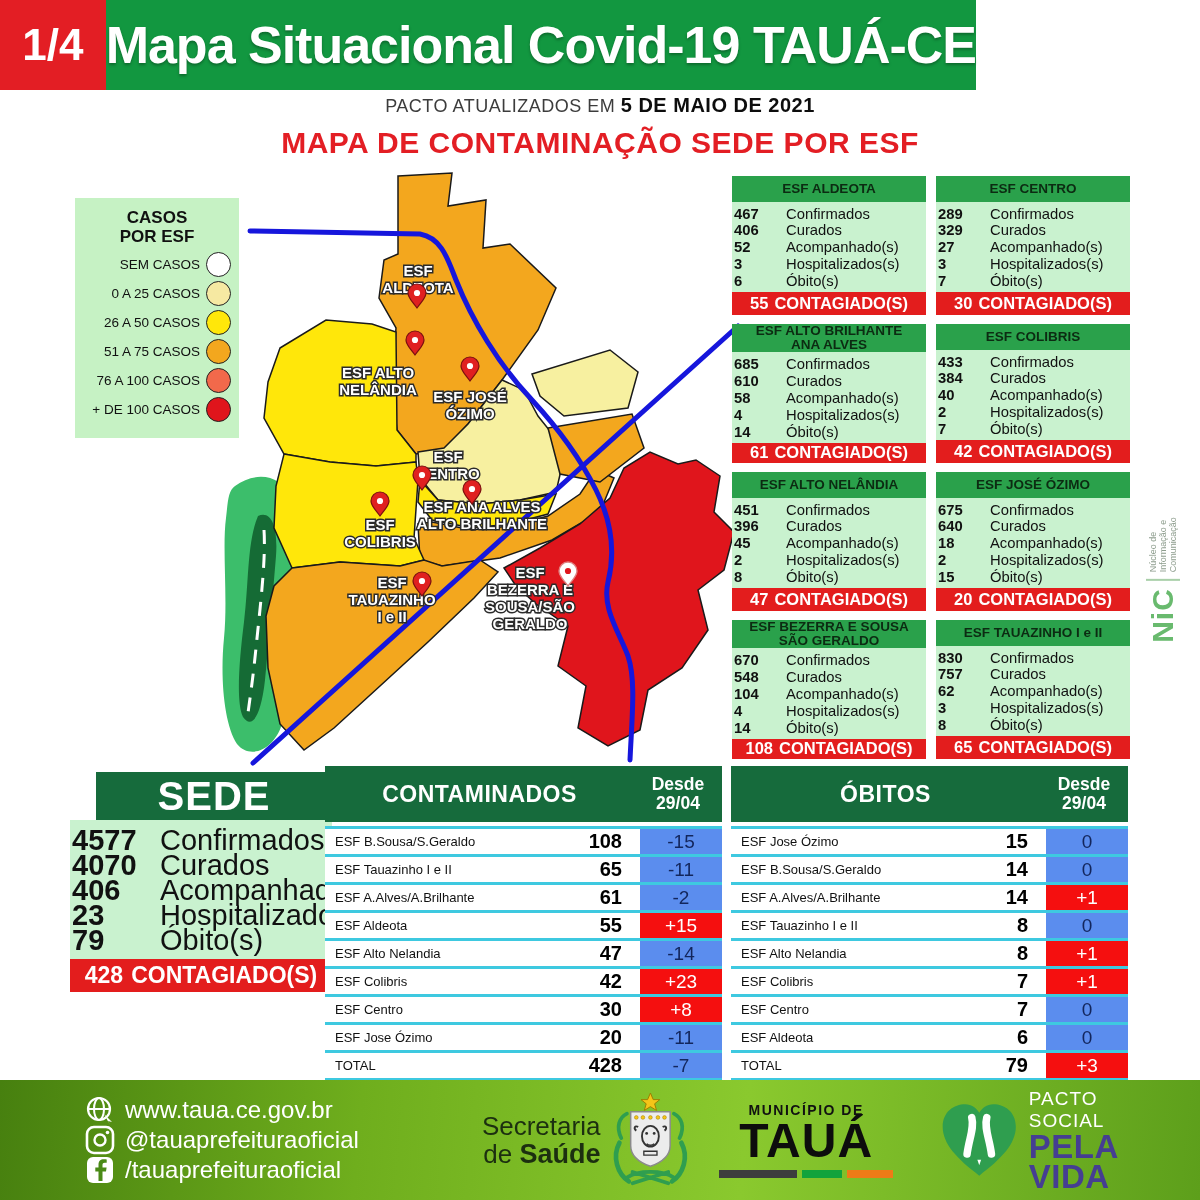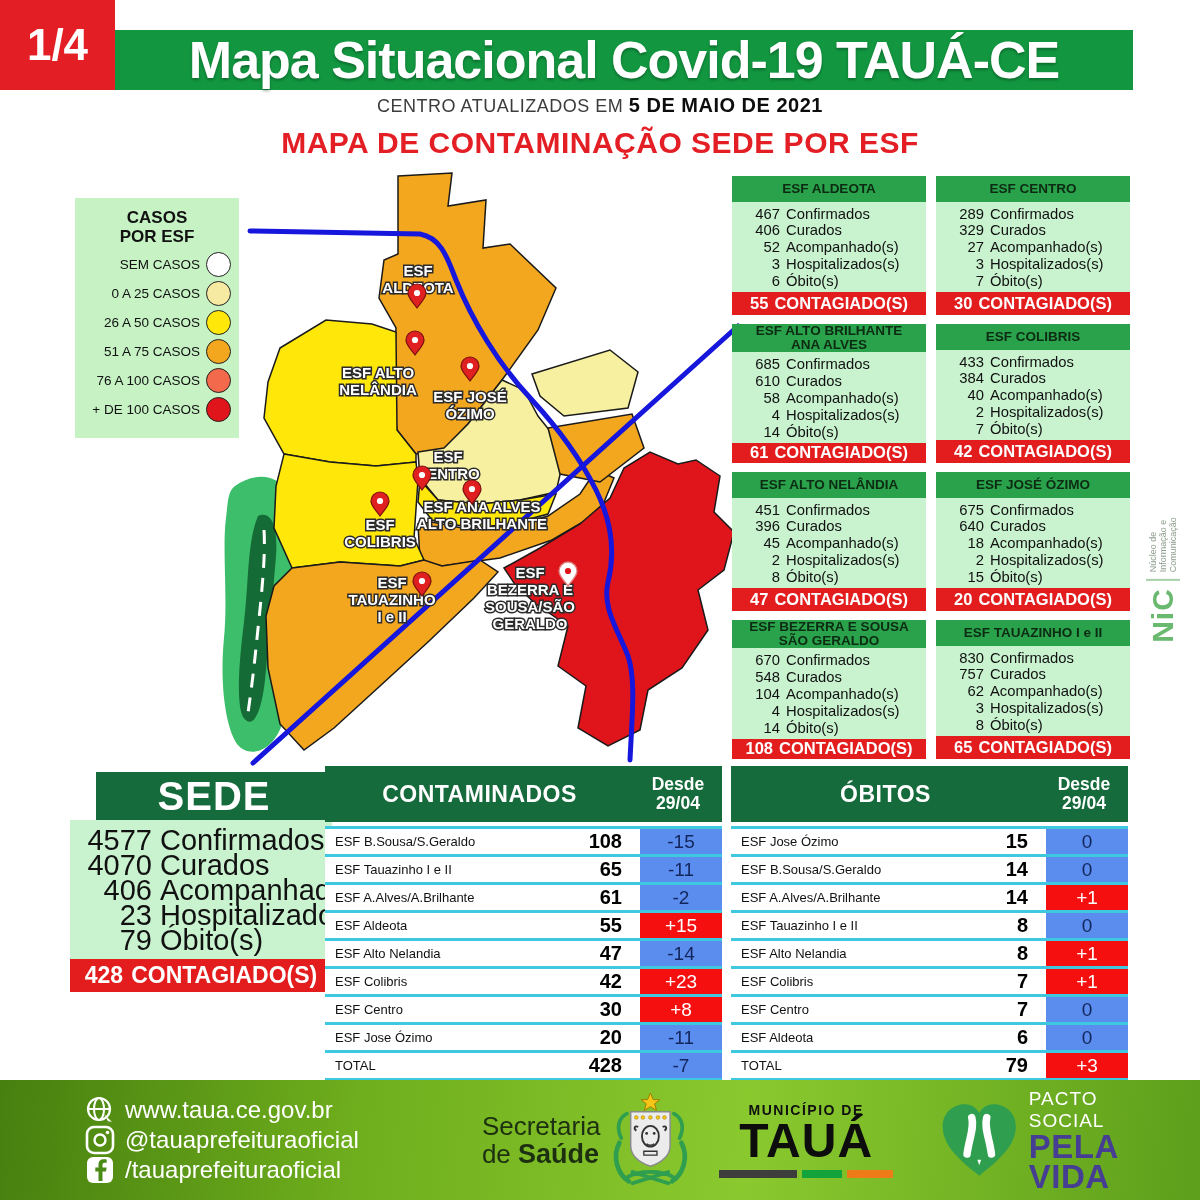--- a/index.html
+++ b/index.html
@@ -1,20 +1,20 @@
 <!DOCTYPE html>
 <html><head>
 <meta charset="utf-8">
 <style>
   html,body{margin:0;padding:0;}
   body{width:1200px;height:1200px;font-family:"Liberation Sans",sans-serif;background:#fff;}
   #page{position:relative;width:1200px;height:1200px;overflow:hidden;background:#fff;}
 
   
-  .topbar{position:absolute;left:0;top:0;width:1133px;height:90px;display:flex;align-items:flex-end;}
+  .topbar{position:absolute;left:0;top:0;width:976px;height:90px;display:flex;}
   .pagebox{width:115px;height:90px;background:#E31E24;color:#fff;display:flex;align-items:center;justify-content:center;
            font-size:44px;font-weight:bold;}
   .titlebar{flex:1;background:#129740;display:flex;align-items:center;justify-content:center;}
   .titlebar .t{color:#fff;font-size:52px;font-weight:bold;letter-spacing:-1px;text-shadow:0 2px 3px rgba(0,0,0,.3);white-space:nowrap;}
 
   .updated{position:absolute;left:0;top:94px;width:1200px;text-align:center;font-size:18px;color:#3c3c3c;letter-spacing:.5px;}
   .updated b{color:#0d0d0d;font-size:20px;}
   .maptitle{position:absolute;left:0;top:126px;width:1200px;text-align:center;color:#E31E24;font-size:30px;font-weight:bold;letter-spacing:.5px;}
 
   
@@ -38,21 +38,21 @@
 
   
   .panels{position:absolute;left:732px;top:176px;width:398px;display:grid;
           grid-template-columns:1fr 1fr;grid-template-rows:repeat(4,139px);gap:9px 10px;}
   .panel{display:flex;flex-direction:column;overflow:hidden;}
   .p-head{height:29px;background:#2AA14B;display:flex;flex-direction:column;align-items:center;justify-content:center;
           color:#0c2b12;font-weight:bold;font-size:13.5px;line-height:14px;text-align:center;}
   .p-head span:empty{display:none;}
   .p-body{flex:1;background:#C9F2CF;padding:4px 6px 2px 2px;}
   .stat{display:flex;align-items:baseline;line-height:16.9px;font-size:14.8px;color:#111;}
-  .stat .num{width:46px;text-align:right;font-weight:normal;margin-right:6px;flex:0 0 auto;}
+  .stat .num{width:46px;font-weight:bold;margin-right:6px;flex:0 0 auto;}
   .p-foot{height:26px;background:#E31D1D;color:#fff;display:flex;align-items:center;justify-content:center;
           font-weight:bold;font-size:16.5px;gap:6px;}
 
   
   .sede{position:absolute;left:70px;top:772px;width:262px;display:flex;flex-direction:column;}
   .sede .s-head{height:48px;background:#166B3C;color:#fff;font-size:40px;font-weight:bold;
                 display:flex;align-items:center;justify-content:center;letter-spacing:1px;margin-left:26px;}
   .sede .s-body{background:#C9F2CF;padding:8px 6px 6px 2px;}
   .sede .stat{font-size:29px;line-height:25px;}
   .sede .stat .num{width:80px;margin-right:8px;}
@@ -72,21 +72,21 @@
   .tdelta{width:82px;align-self:stretch;display:flex;align-items:center;justify-content:center;font-size:19px;}
   .tdelta[data-type="neg"]{background:#5B8DEE;color:#13265c;}
   .tdelta[data-type="pos"]{background:#F50F0F;color:#fff;}
 
   
   .footer{position:absolute;left:0;top:1080px;width:1200px;height:120px;
           background:linear-gradient(95deg,#47800f 0%,#6fae1d 30%,#8ac92e 62%,#5d9f1b 100%);
           display:flex;align-items:center;box-sizing:border-box;padding:0 30px 0 85px;}
   .flinks{display:flex;flex-direction:column;gap:0;width:300px;}
   .flink{display:flex;align-items:center;gap:10px;color:#fff;font-size:24px;}
-  .fsec{margin-left:115px;text-align:left;color:#1c2f10;font-size:26px;line-height:28px;}
+  .fsec{margin-left:115px;text-align:right;color:#1c2f10;font-size:26px;line-height:28px;}
   .fsec b{font-size:27px;}
   .fcrest{margin-left:10px;}
   .fmun{margin-left:28px;display:flex;flex-direction:column;align-items:center;}
   .fmun .ms{color:#111;font-weight:bold;font-size:14px;letter-spacing:1.5px;}
   .fmun .mb{color:#0d0d0d;font-weight:800;font-size:48px;line-height:46px;letter-spacing:1px;}
   .mbar{display:flex;gap:5px;margin-top:6px;}
   .mbar div{height:8px;}
   .mb1{width:78px;background:#3d3d3d;} .mb2{width:40px;background:#12A33C;} .mb3{width:46px;background:#EE7B17;}
   .fpac{margin-left:45px;display:flex;align-items:center;gap:8px;}
   .fpac .pt .p1{color:#fff;font-size:19px;letter-spacing:1px;}
@@ -97,21 +97,21 @@
 
 <div id="page">
 
   <div class="topbar">
     <div class="pagebox">1/4</div>
     <div class="titlebar">
       <span class="t">Mapa Situacional Covid-19 TAUÁ-CE</span>
     </div>
   </div>
   <div class="updated">
-    <span>CENTRO ATUALIZADOS EM</span>
+    <span>PACTO ATUALIZADOS EM</span>
     <b>5 DE MAIO DE 2021</b>
   </div>
   <div class="maptitle">MAPA DE CONTAMINAÇÃO SEDE POR ESF</div>
 
   <div class="legend">
     <div class="lt">
       <span>CASOS</span><br>
       <span>POR ESF</span>
     </div>
     <div class="lrow">

